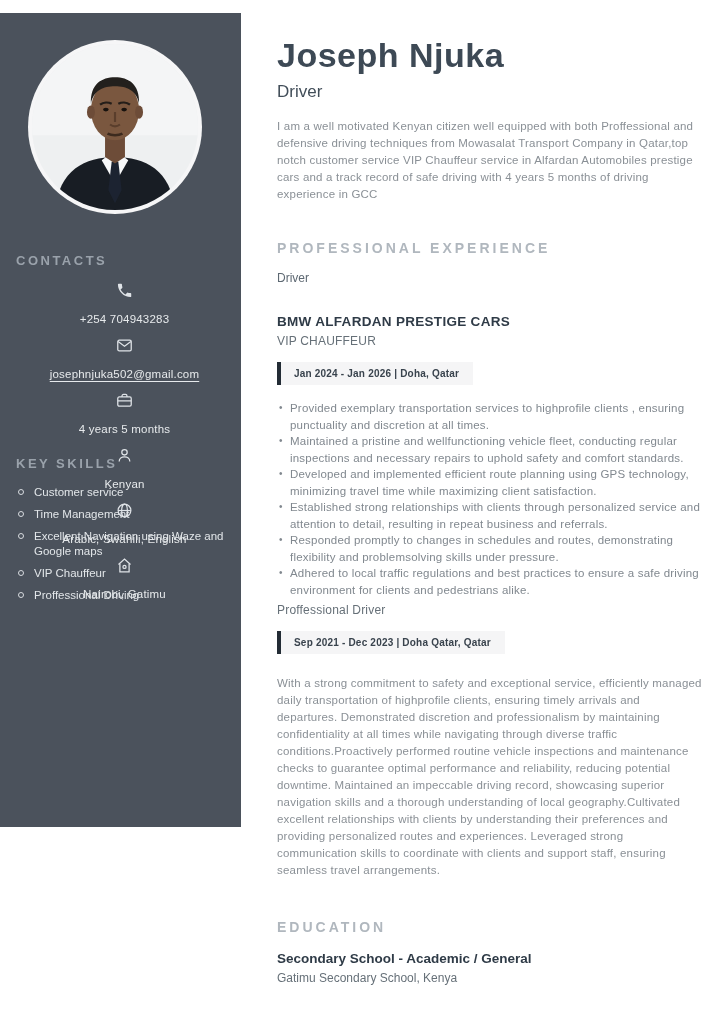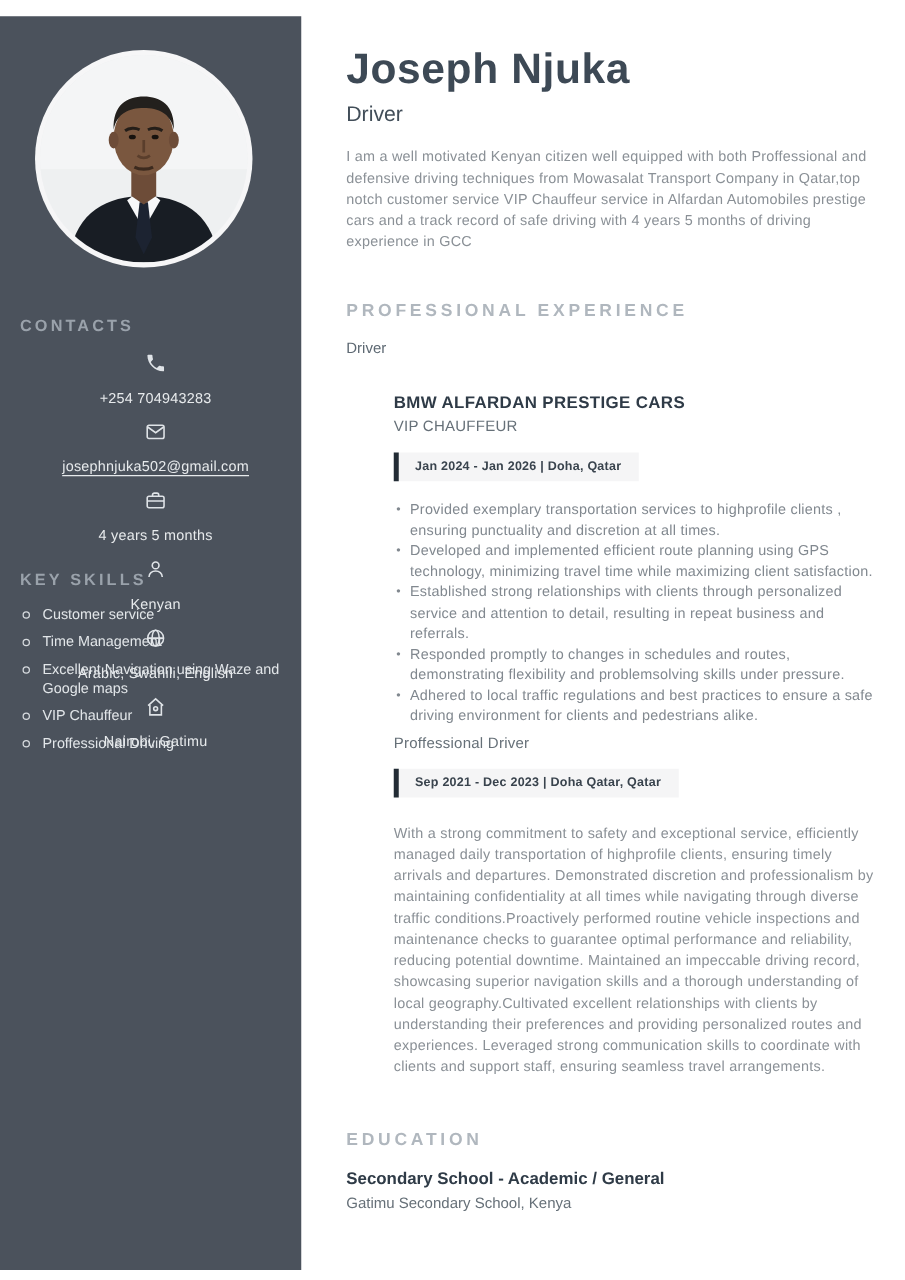--- a/index.html
+++ b/index.html
@@ -1,20 +1,20 @@
 <!DOCTYPE html>
 <html><head>
 <meta charset="utf-8">
 <style>
   * { margin:0; padding:0; box-sizing:border-box; }
   html,body { width:724px; height:1024px; background:#ffffff; font-family:"Liberation Sans", sans-serif; }
   .page { position:relative; width:724px; height:1024px; background:#ffffff; overflow:hidden; }
 
   
-  .sidebar { position:absolute; left:0; top:13px; width:241px; height:1003px; background:#4b525c; }
+  .sidebar { position:absolute; left:0; top:13px; width:241px; height:814px; background:#4b525c; }
   .avatar-wrap { position:absolute; left:32px; top:31px; width:166px; height:166px; border-radius:50%;
                  background:#f1f2f3; overflow:hidden; box-shadow:0 0 0 4px rgba(255,255,255,0.95); }
   .avatar-wrap svg { display:block; width:100%; height:100%; }
 
   .side-title { position:relative; font-size:13px; font-weight:bold; letter-spacing:2.5px;
                 color:#9aa2ab; margin:0 0 14px 16px; }
   .contacts-block { position:absolute; left:0; top:240px; width:241px; }
   .contact-list { list-style:none; }
   .contact-row { display:flex; align-items:center; gap:14px; padding:0 10px 0 18px; margin-bottom:12px; min-height:16px;flex-direction:column; }
   .cicon { width:17px; height:17px; flex:0 0 17px; display:flex; align-items:center; justify-content:center; }
@@ -31,21 +31,21 @@
   
   .main { position:absolute; left:277px; top:36px; width:426px; }
   .name { font-size:34px; font-weight:bold; color:#3d4955; letter-spacing:0.5px; }
   .job-title { font-size:17px; color:#424e59; margin-top:7px; }
   .summary { font-size:11.5px; line-height:17px; color:#8a9096; margin-top:16px; letter-spacing:0.2px; }
 
   .section-title { font-size:14px; font-weight:bold; letter-spacing:3px; color:#b0b7be; }
   .experience-section { margin-top:37px; }
   .role-label { font-size:12px; color:#5d6872; margin-top:15px; }
 
-  .job { margin-top:0;margin-left:38px; }
+  .job { margin-top:0; }
   .company { font-size:13.5px; font-weight:bold; color:#2f3b47; margin-top:29px; letter-spacing:0.3px; }
   .position { font-size:12px; color:#667078; margin-top:5px; letter-spacing:0.2px; }
   .date-badge { display:inline-block; margin-top:14px; background:#f5f5f6; border-left:4px solid #232c35;
                 padding:6px 14px 6px 13px; font-size:10px; font-weight:bold; color:#39434d; letter-spacing:0.2px; }
 
   .bullets { list-style:none; margin-top:15px; }
   .bullets li { position:relative; padding-left:13px; font-size:11.5px; line-height:16.5px; color:#81888f; letter-spacing:0.2px; }
   .bullets li::before { content:"•"; position:absolute; left:2px; top:0; color:#81888f; font-size:10px; }
   .job-desc { font-size:11.5px; line-height:17px; color:#8a9096; margin-top:21px; letter-spacing:0.2px; }
 
@@ -187,20 +187,21 @@
     <section class="experience-section">
       <h3 class="section-title">PROFESSIONAL EXPERIENCE</h3>
       <div class="role-label">Driver</div>
 
       <div class="job">
         <div class="company">BMW ALFARDAN PRESTIGE CARS</div>
         <div class="position">VIP CHAUFFEUR</div>
         <div class="date-badge">Jan 2024 - Jan 2026 | Doha, Qatar</div>
         <ul class="bullets">
           <li>Provided exemplary transportation services to highprofile clients , ensuring punctuality and discretion at all times.</li>
+          <li>Maintained a pristine and wellfunctioning vehicle fleet, conducting regular inspections and necessary repairs to uphold safety and comfort standards.</li>
           <li>Developed and implemented efficient route planning using GPS technology, minimizing travel time while maximizing client satisfaction.</li>
           <li>Established strong relationships with clients through personalized service and attention to detail, resulting in repeat business and referrals.</li>
           <li>Responded promptly to changes in schedules and routes, demonstrating flexibility and problemsolving skills under pressure.</li>
           <li>Adhered to local traffic regulations and best practices to ensure a safe driving environment for clients and pedestrians alike.</li>
         </ul>
       </div>
 
       <div class="job">
         <div class="position">Proffessional Driver</div>
         <div class="date-badge">Sep 2021 - Dec 2023 | Doha Qatar, Qatar</div>

